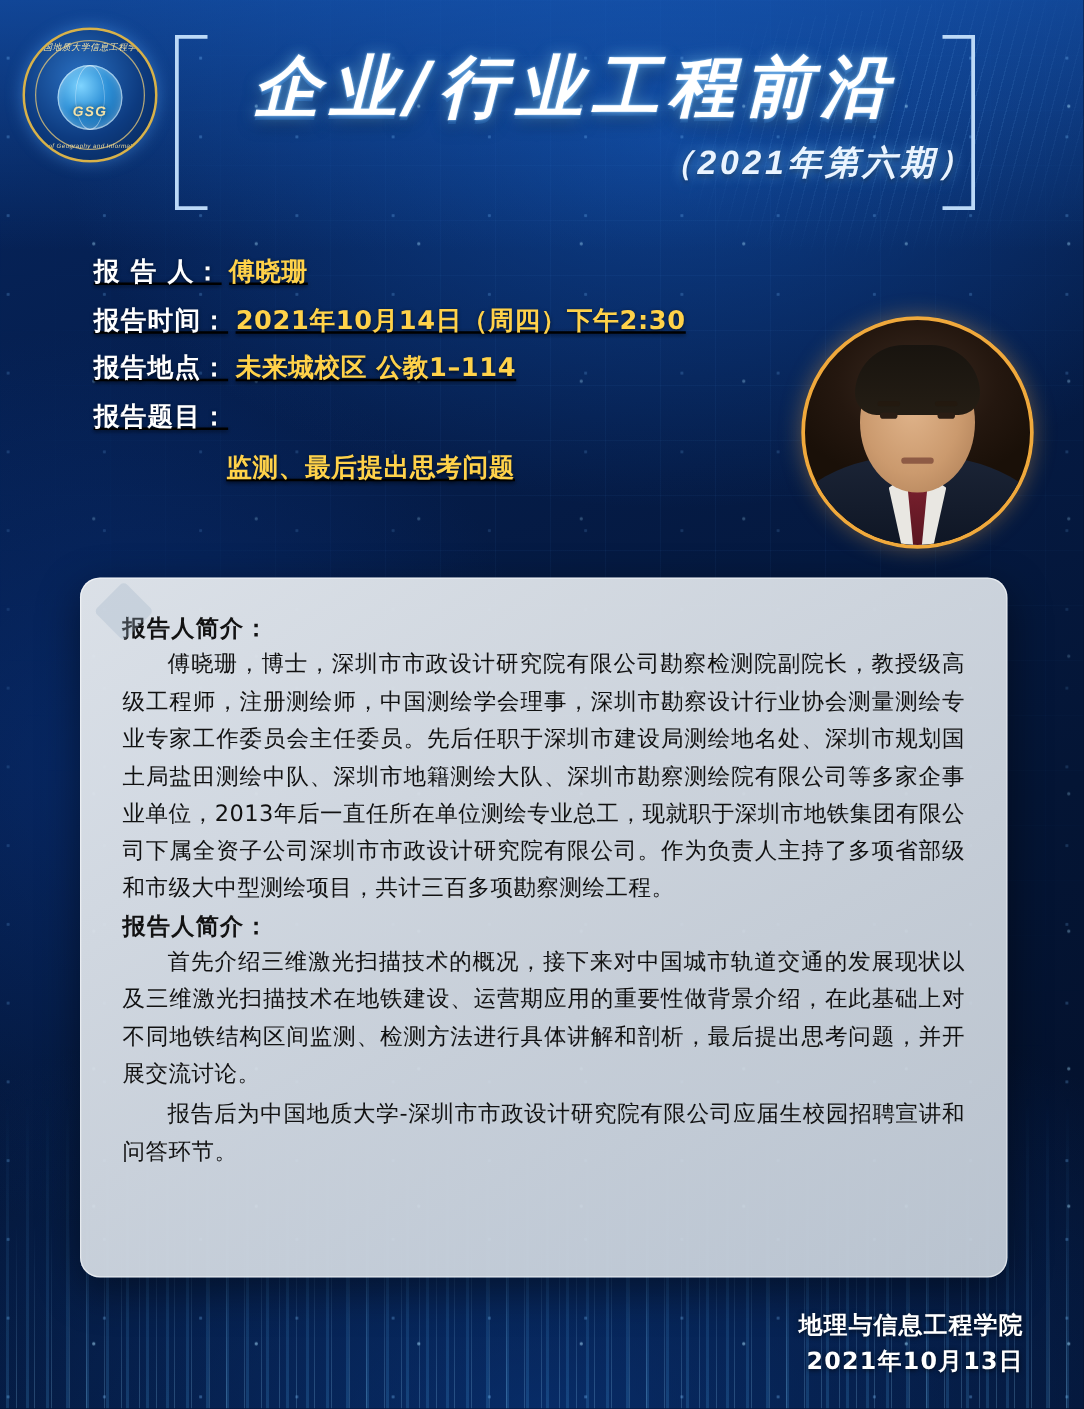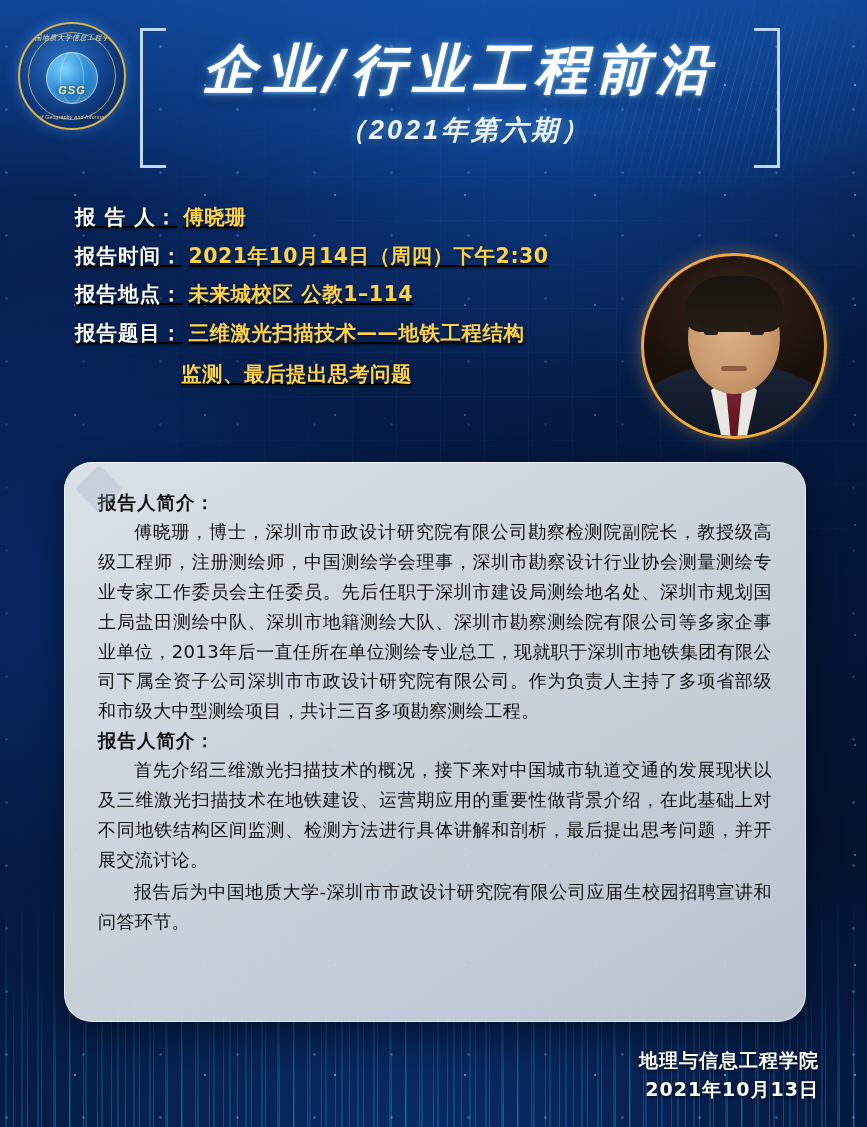--- a/index.html
+++ b/index.html
@@ -145,21 +145,21 @@
     color: #ffffff;
     text-shadow:
       0 0 2px #9fd4ff,
       0 0 12px rgba(110,190,255,0.85),
       0 3px 0 #1a4f96,
       0 5px 14px rgba(0,0,0,0.55);
     white-space: nowrap;
   }
   .sub-title {
     position: absolute; left: 0; right: 0; top: 84px;
-    text-align: center;
+    text-align: right;
     font-size: 27px; font-weight: bold; letter-spacing: 3px;
     color: #eaf4ff;
     text-shadow: 0 0 10px rgba(110,190,255,0.8), 0 2px 4px rgba(0,0,0,0.5);
     padding-left: 10px;
   }
 
   
   .info {
     position: absolute; left: 75px; top: 205px; width: 600px; text-decoration: underline;
   }
@@ -238,21 +238,21 @@
   .p-brow.l { left: 50%; margin-left: -32px; }
   .p-brow.r { left: 50%; margin-left: 14px; }
   .p-mouth {
     position: absolute; left: 50%; top: 110px; transform: translateX(-50%);
     width: 26px; height: 5px; border-radius: 4px; background: #8e5b45;
   }
 
   
   .card {
     position: absolute; left: 64px; top: 462px; width: 742px; height: 560px;
-    border-radius: 28px;
+    border-radius: 16px;
     background: linear-gradient(150deg, rgba(232,236,240,0.94) 0%, rgba(214,221,229,0.93) 55%, rgba(200,209,219,0.92) 100%);
     box-shadow: 0 10px 34px rgba(0,0,0,0.45), inset 0 0 0 1px rgba(255,255,255,0.55);
     padding: 28px 34px 22px 34px;
     overflow: hidden;
   }
   .card::before {
     content: ""; position: absolute; left: 18px; top: 10px;
     width: 34px; height: 34px; transform: rotate(45deg);
     background: rgba(160,180,200,0.30);
     border-radius: 4px;
@@ -321,21 +321,20 @@
     <div class="info-row">
       <span class="info-label">报告时间：</span>
       <span class="info-value">2021年10月14日（周四）下午2:30</span>
     </div>
     <div class="info-row">
       <span class="info-label">报告地点：</span>
       <span class="info-value">未来城校区 公教1–114</span>
     </div>
     <div class="info-row">
       <span class="info-label">报告题目：</span>
-      <span class="info-value">三维激光扫描技术——地铁工程结构</span>
     </div>
     <div class="info-cont">监测、最后提出思考问题</div>
   </div>
 
   <div class="portrait">
     <div class="p-suit"></div>
     <div class="p-shirt"></div>
     <div class="p-tie"></div>
     <div class="p-neck"></div>
     <div class="p-head"></div>

